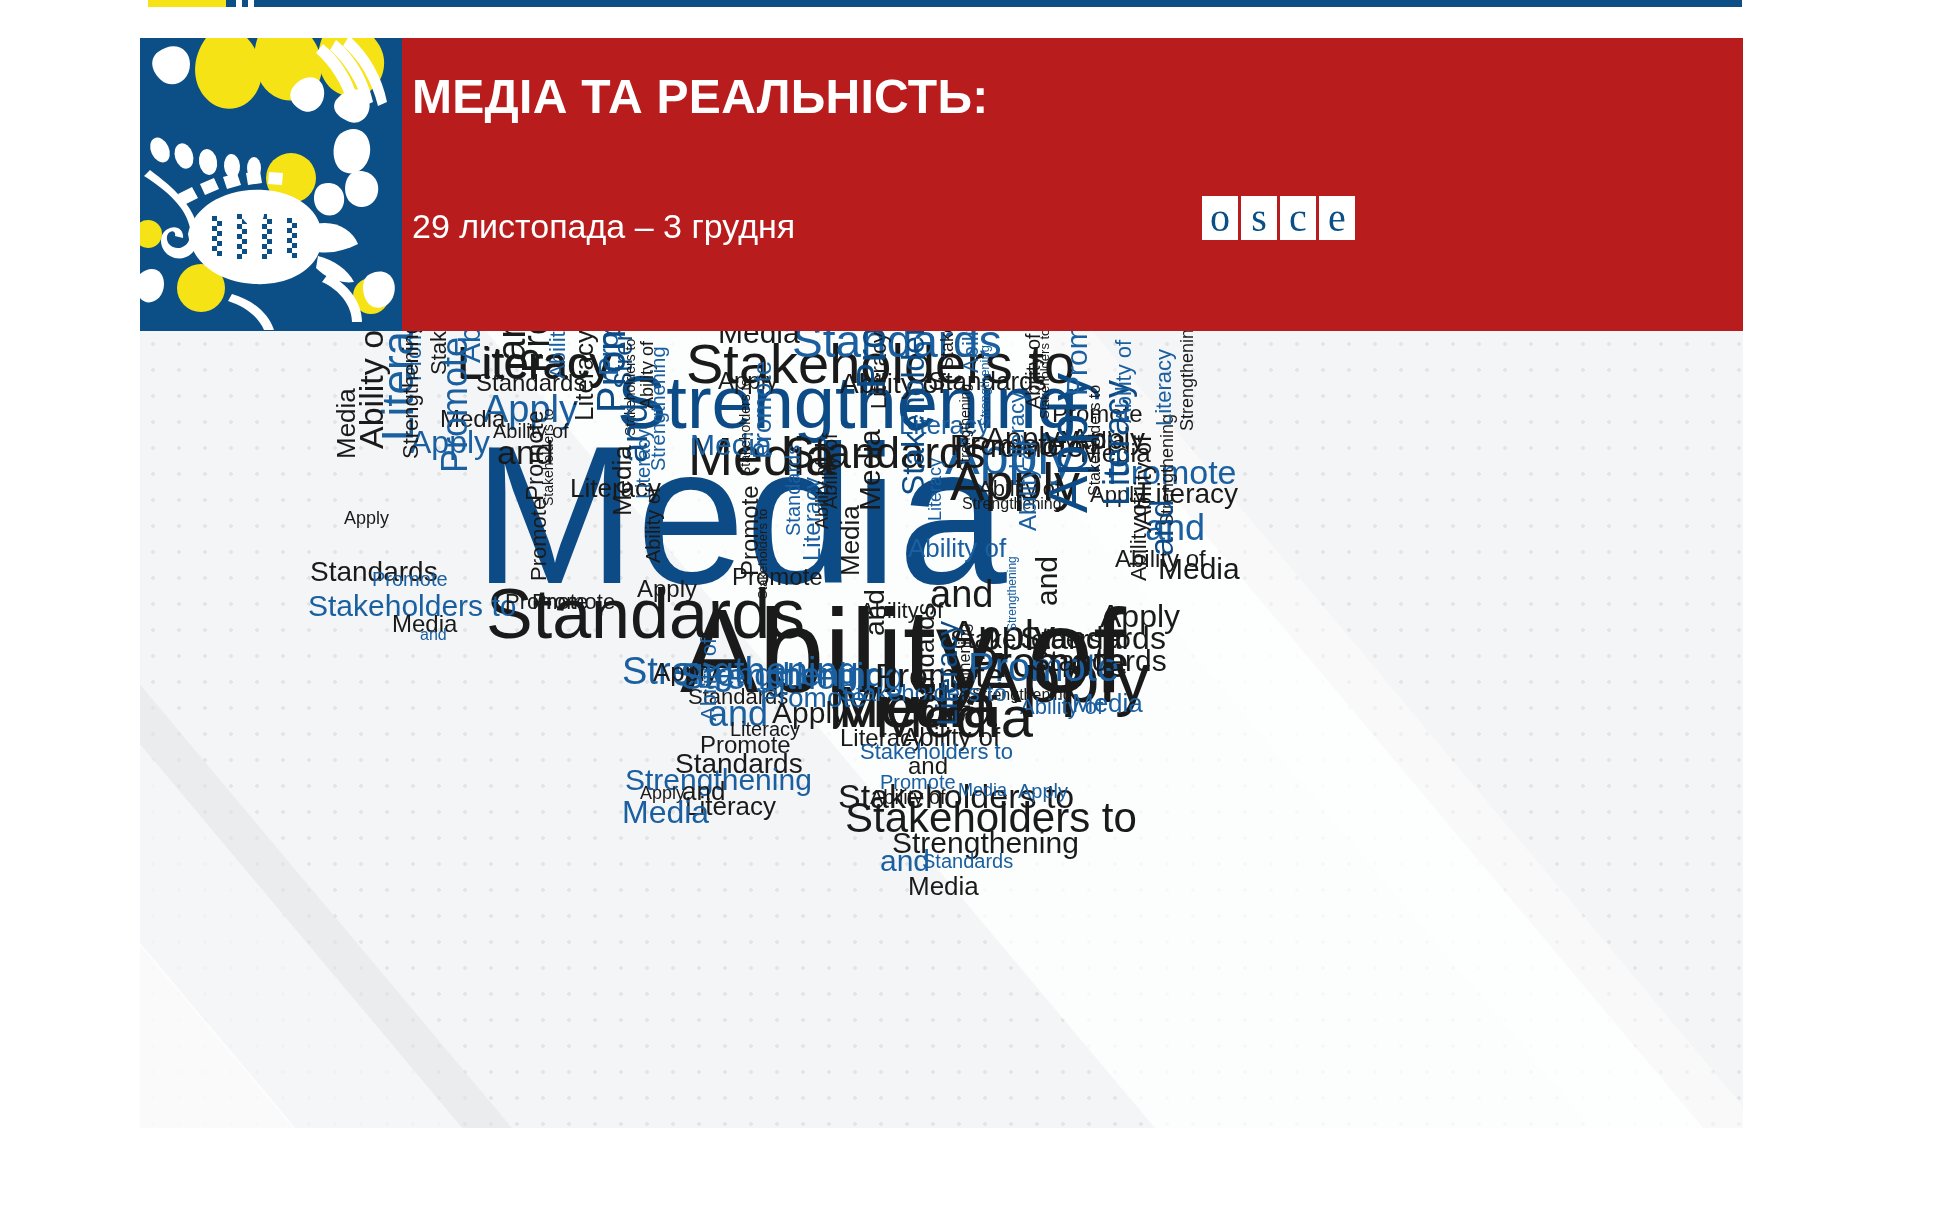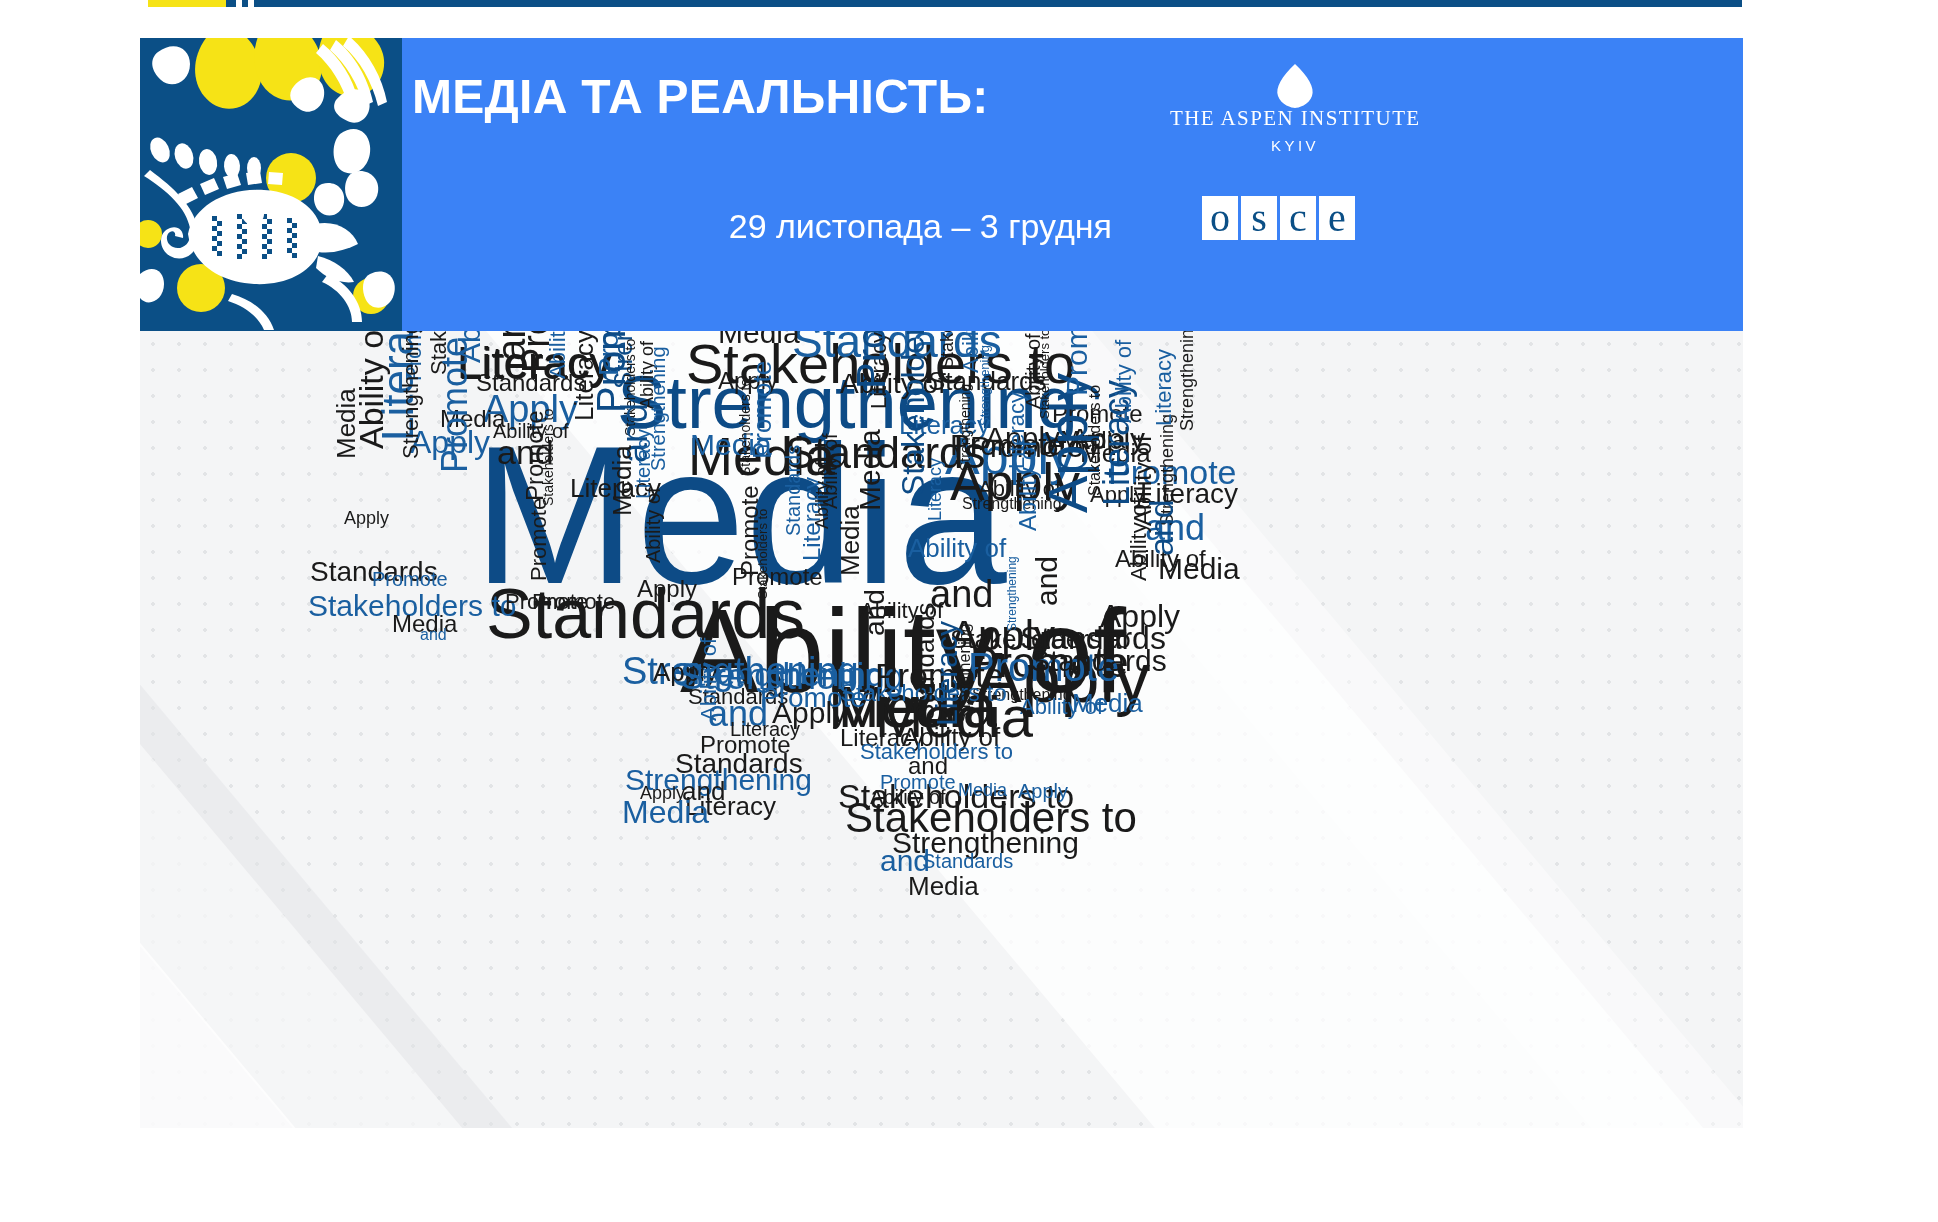--- a/index.html
+++ b/index.html
@@ -12,34 +12,34 @@
   
   #top-sliver{position:absolute;left:0;top:0;width:1938px;height:7px;background:#ffffff;}
   #top-sliver .s-yellow{position:absolute;left:148px;top:0;width:78px;height:7px;background:#f6e316;}
   #top-sliver .s-blue{position:absolute;left:226px;top:0;width:1516px;height:7px;background:#0b4f86;}
   #top-sliver .s-gap1{position:absolute;left:236px;top:0;width:6px;height:7px;background:#ffffff;}
   #top-sliver .s-gap2{position:absolute;left:248px;top:0;width:6px;height:7px;background:#ffffff;}
 
   
   #banner{
     position:absolute;left:140px;top:38px;width:1603px;height:314px;
-    background:#3b82f6;overflow:hidden;
+    background:#b91c1c;overflow:hidden;
   }
   
   #ornament{position:absolute;left:0;top:0;width:262px;height:293px;overflow:hidden;}
   #ornament svg{display:block;}
 
   .banner-title{
     position:absolute;left:272px;top:28px;width:810px;
     color:#ffffff;font-weight:bold;font-size:48px;line-height:1.28;
     letter-spacing:0.3px;
   }
   .banner-sub{
     position:absolute;left:272px;top:168px;width:700px;
-    color:#ffffff;font-weight:normal;font-size:34px;line-height:1.2;text-align:right;
+    color:#ffffff;font-weight:normal;font-size:34px;line-height:1.2;
   }
 
   
   #aspen{position:absolute;left:1030px;top:24px;width:250px;height:105px;color:#fff;text-align:center;}
   #aspen .leaf-wrap{position:relative;height:46px;}
   #aspen .aspen-row{
     display:block;font-family:"Liberation Serif","DejaVu Serif",serif;
     font-size:21px;letter-spacing:1.4px;white-space:nowrap;margin-top:-2px;
   }
   #aspen .aspen-kyiv{
@@ -192,29 +192,20 @@
         <path d="M92 256 C112 262 128 274 134 292 L124 292 C118 278 104 268 88 263 Z"></path>
       </g>
     </svg>
   </div>
 
   <div class="banner-title">
     <div>МЕДІА ТА РЕАЛЬНІСТЬ:</div>
   </div>
   <div class="banner-sub">29 листопада – 3 грудня</div>
 
-  <div id="aspen">
-    <div class="leaf-wrap">
-      <svg width="250" height="46" viewBox="0 0 250 46">
-        <path d="M125 2 C112 14 105 26 108 34 C111 43 122 46 125 46 C128 46 139 43 142 34 C145 26 138 14 125 2 Z" fill="#ffffff"></path>
-      </svg>
-    </div>
-    <span class="aspen-row">THE ASPEN INSTITUTE</span>
-    <span class="aspen-kyiv">KYIV</span>
-  </div>
 
   <div id="osce">
     <div class="cell">o</div>
     <div class="cell">s</div>
     <div class="cell">c</div>
     <div class="cell">e</div>
   </div>
 </div>
 
 <div id="canvas">

